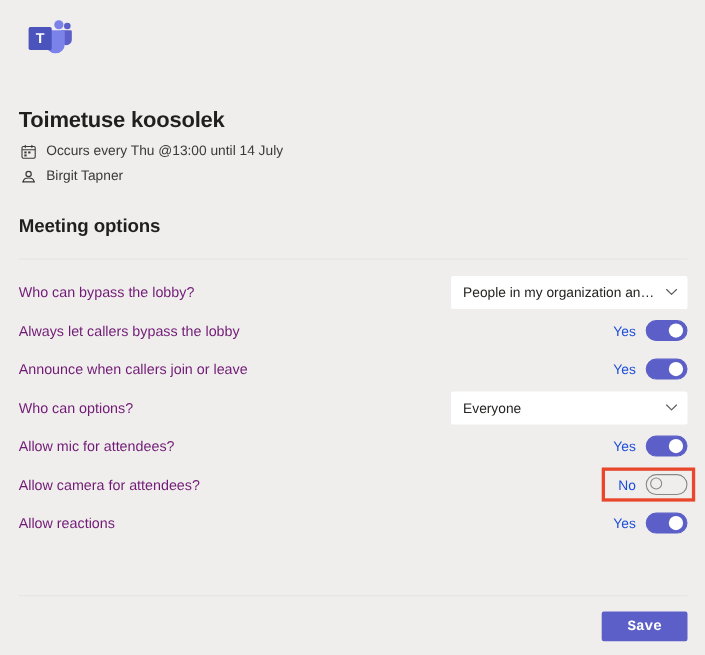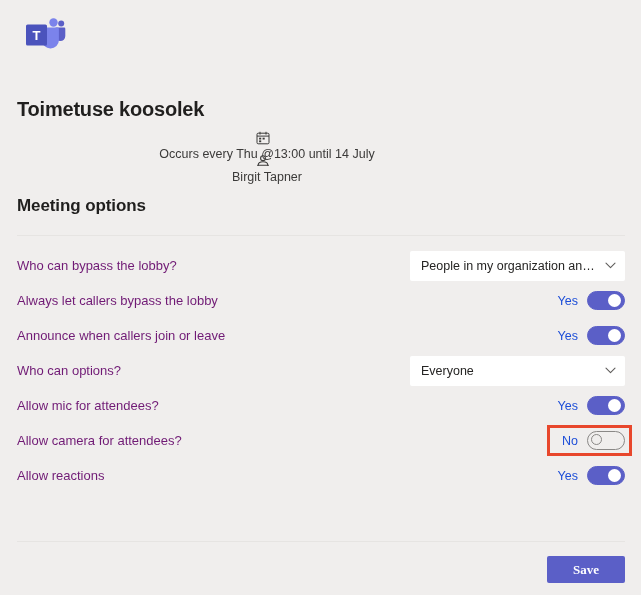--- a/index.html
+++ b/index.html
@@ -35,24 +35,23 @@
   .meeting-title {
     font-size: 20px;
     font-weight: bold;
     letter-spacing: -0.2px;
     color: #201f1e;
     margin: 0 0 9px 0;
     line-height: 22px;
   }
   .meta-row {
     display: flex;
-    align-items: center;
+    align-items: flex-start;
     margin-bottom: 6px;
     height: 17px;
-    flex-direction: column;
   }
   .meta-icon {
     width: 17px;
     height: 17px;
     margin-right: 8px;
     display: flex;
     align-items: center;
     justify-content: center;
     flex: 0 0 auto;
   }
@@ -201,21 +200,21 @@
   .save-btn {
     position: absolute;
     left: 547px;
     top: 556px;
     width: 78px;
     height: 27px;
     background: #5b5fc7;
     color: #ffffff;
     border: none;
     border-radius: 2px;
-    font-family: Liberation Serif, serif;
+    font-family: Liberation Mono, monospace;
     font-size: 13px;
     font-weight: bold;
     cursor: pointer;
     display: flex;
     align-items: center;
     justify-content: center;
   }
 </style>
 </head>
 <body>

